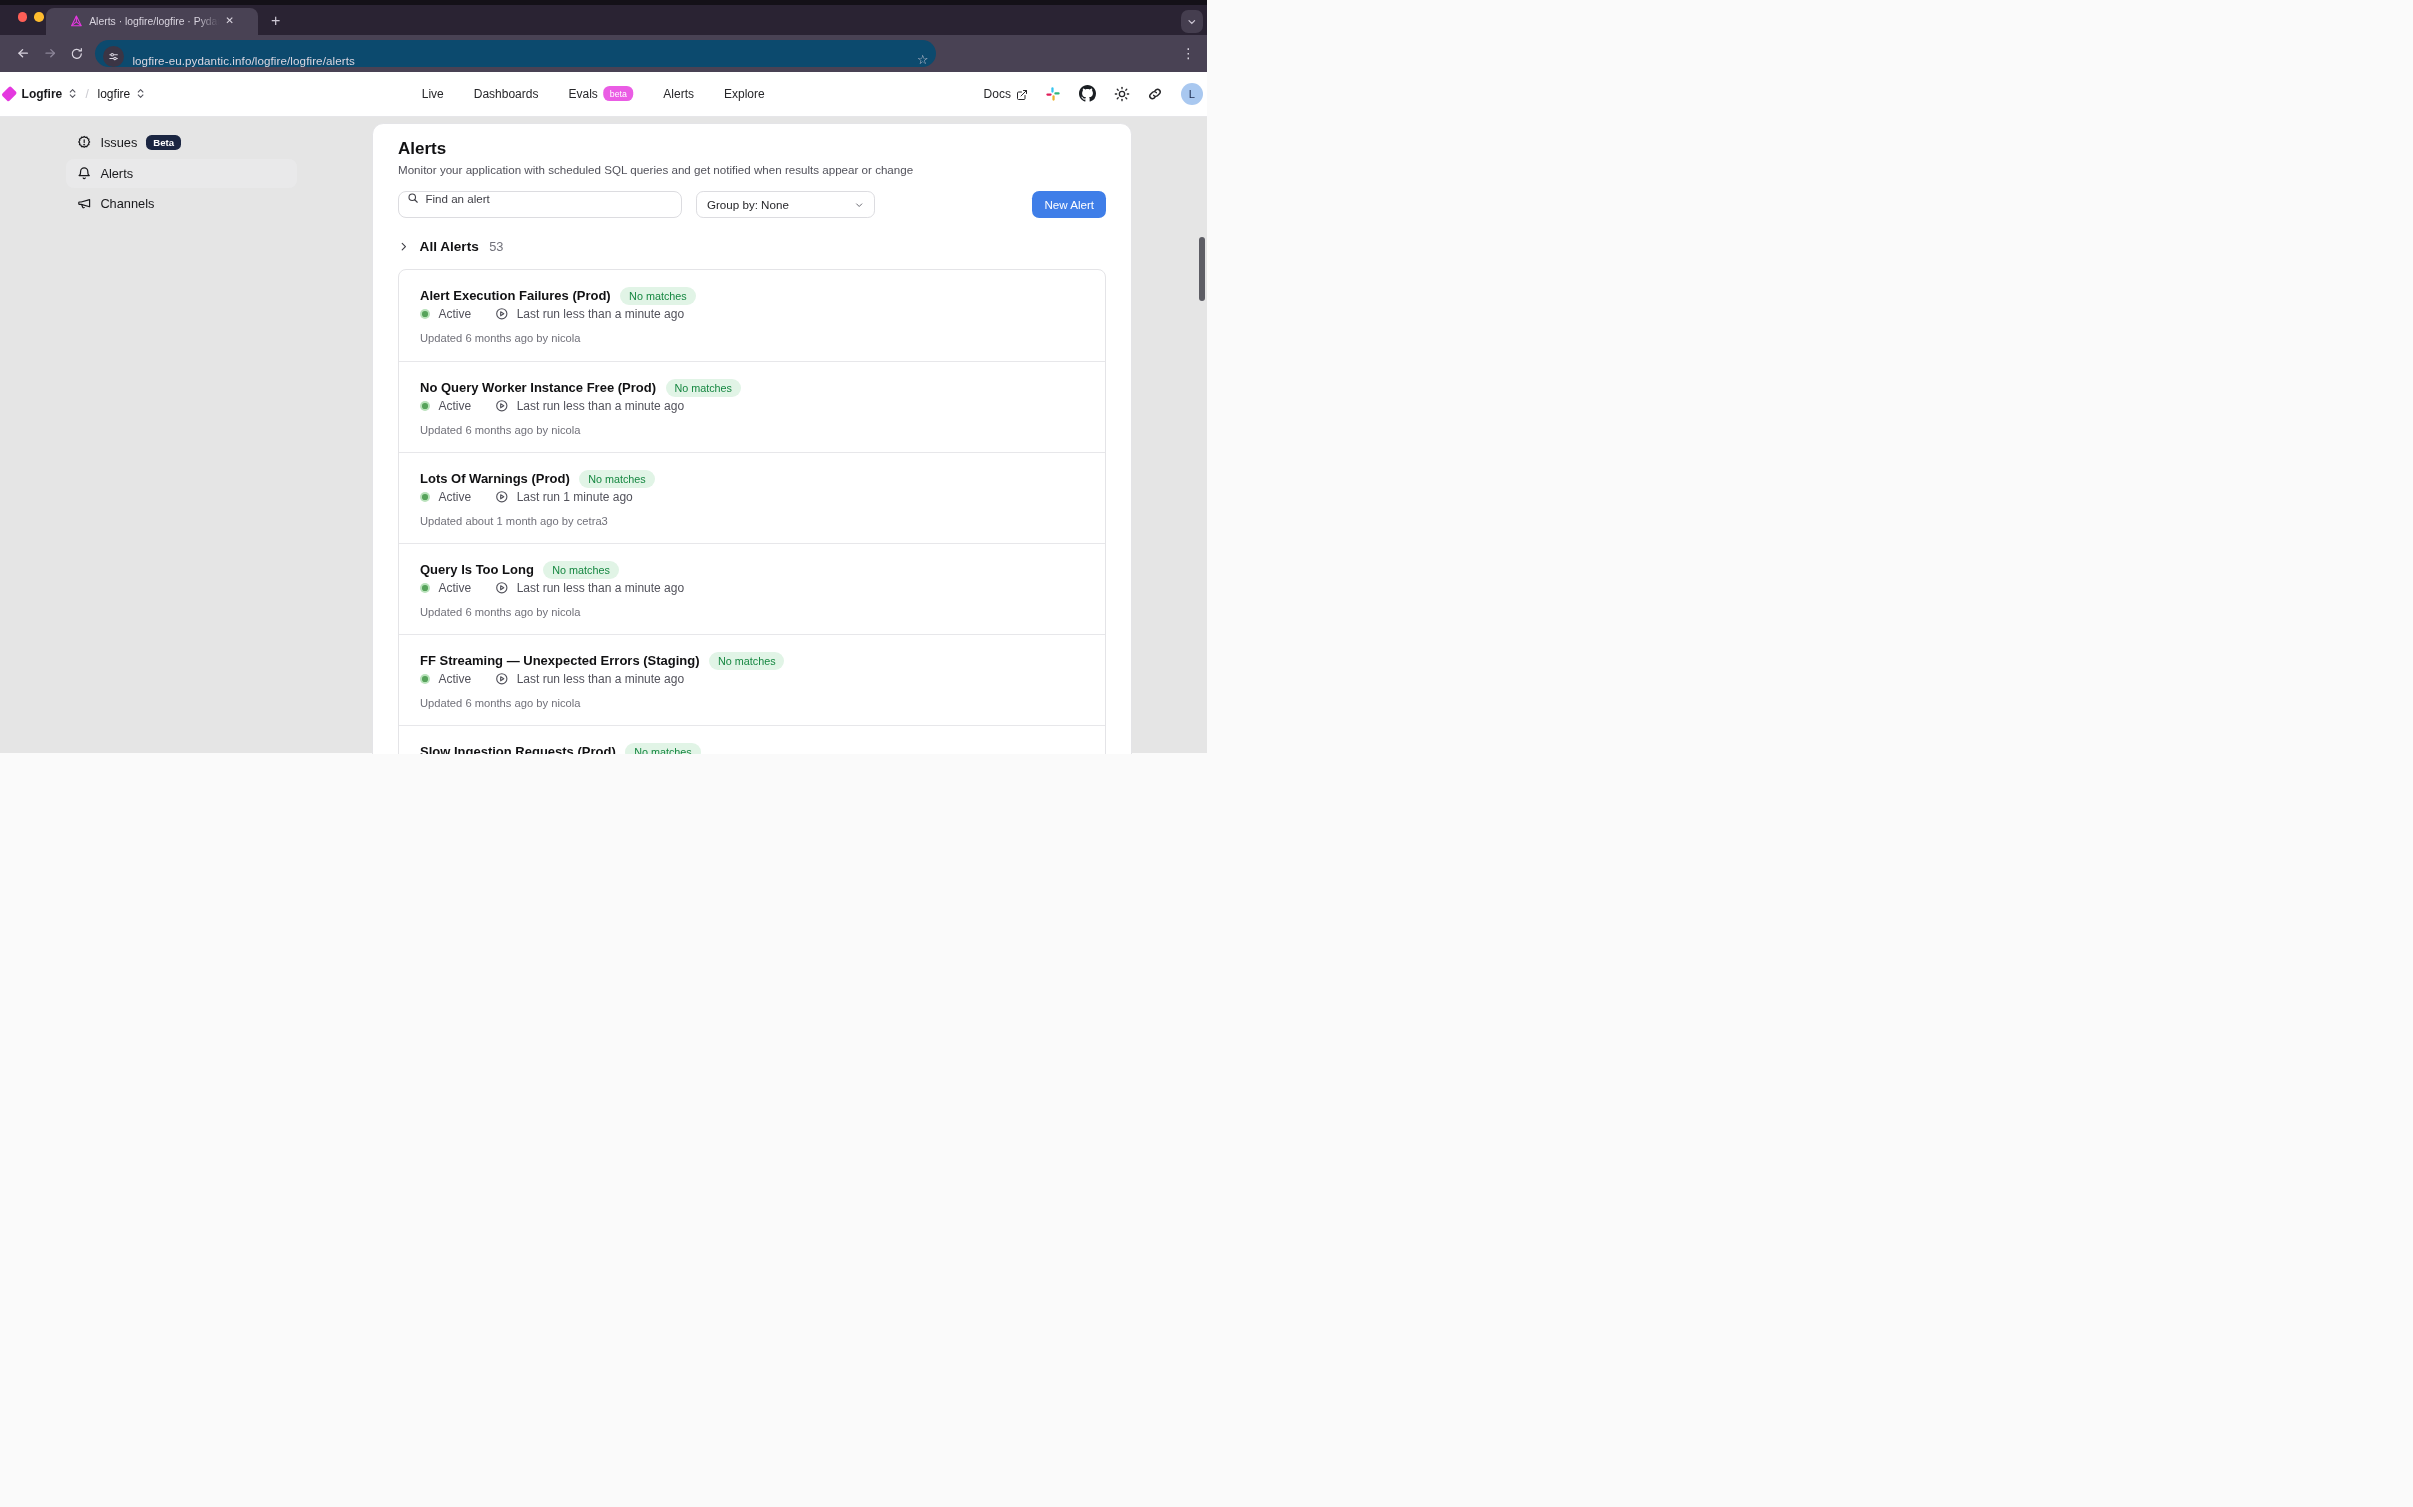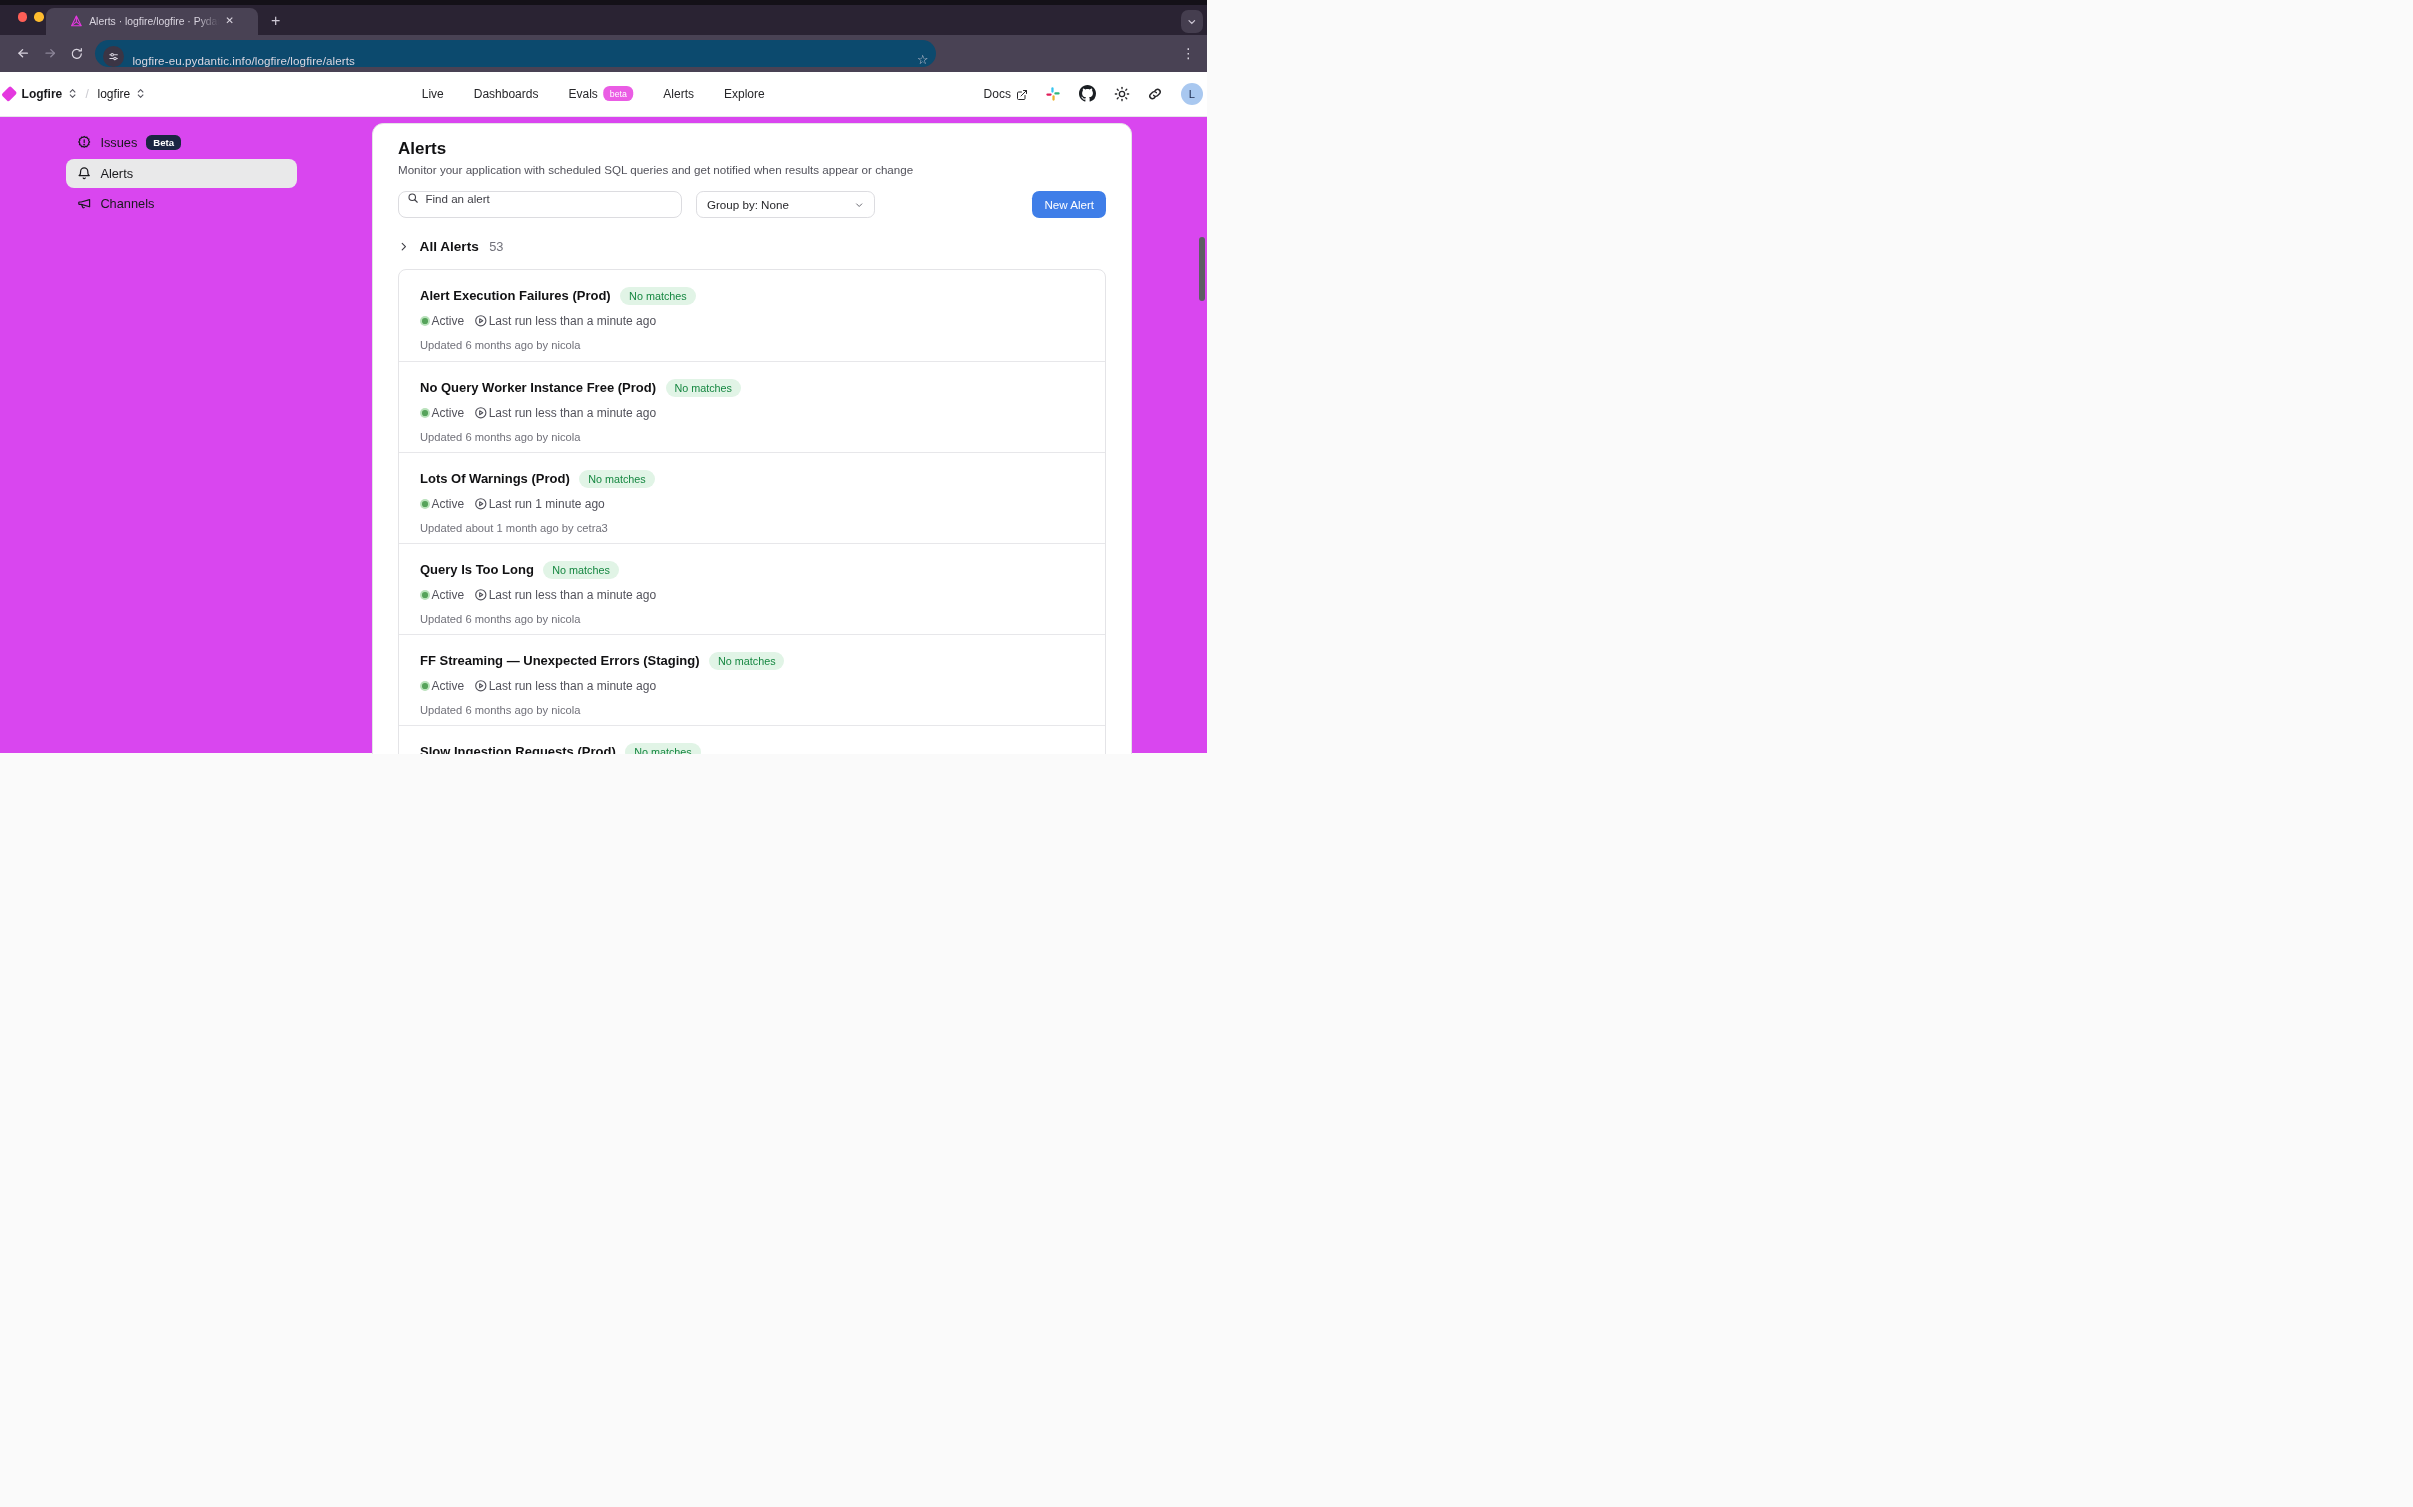--- a/index.html
+++ b/index.html
@@ -43,21 +43,21 @@
   .slash { color:#c9c9cf; font-size:12px; margin:0 1.6px; }
   .appnav { position:absolute; left:50%; transform:translateX(-53%); display:flex; align-items:center; gap:30px; }
   .appnav .nav-item { font-size:12px; color:#27272a; display:flex; align-items:center; gap:5.6px; }
   .beta-pill { background:#ea5ce4; color:#ffffff; font-size:8.8px; padding:2.4px 6.4px; border-radius:6.4px; }
   .hdr-right { margin-left:auto; display:flex; align-items:center; gap:17.6px; }
   .docs { display:flex; align-items:flex-end; gap:4.8px; font-size:12px; color:#27272a; }
   .avatar { width:22.3px; height:22.3px; border-radius:50%; background:#a9c8f0; color:#1d2b4e;
             display:flex; align-items:center; justify-content:center; font-size:11.2px; }
 
   
-  .main { position:relative; height:636px; background:#d946ef;text-decoration:underline; }
+  .main { position:relative; height:636px; background:#e5e5e5;text-decoration:underline; }
   .sidebar { position:absolute; left:66px; top:11.2px; width:231px; }
   .side-item { height:29px; display:flex; align-items:center; gap:8.8px; padding:0 11.2px;
                font-size:12.8px; color:#18181b; border-radius:8px; margin-bottom:1.6px; }
   .side-item.selected { background:#e9e9ea; }
   .side-badge { background:#1b2642; color:#ffffff; font-size:9.6px; font-weight:700;
                 padding:2.4px 7.2px; border-radius:5.6px; }
   .sicon { width:14.4px; height:14.4px; color:#18181b; flex:0 0 auto; }
 
   .card { position:absolute; left:372px; top:6.4px; width:760px; height:654px; background:#ffffff;
           border:0.8px solid #e4e4e7; border-radius:11.2px; padding:14.4px 25px; }
@@ -77,21 +77,21 @@
   .group-row { margin-top:21px; display:flex; align-items:center; gap:10.4px; }
   .group-row .gchev { color:#3f3f46; }
   .group-row .glabel { font-size:13.6px; font-weight:700; color:#111113; }
   .group-row .gcount { font-size:12.8px; color:#71717a; }
   .alert-list { margin-top:14.4px; border:0.8px solid #e4e4e7; border-radius:8px; background:#fff; overflow:hidden; }
   .alert-row { height:91px; padding:17px 21px; }
   .alert-row + .alert-row { border-top:0.8px solid #e7e7ea; }
   .ar-title-line { display:flex; align-items:center; gap:9.6px; }
   .ar-title { font-size:13px; font-weight:700; color:#111113; }
   .match-badge { background:#e1f4e6; color:#168741; font-size:10.8px; padding:3.2px 8.8px; border-radius:797px; }
-  .ar-status { margin-top:9px; display:flex; align-items:center; gap:1px; font-size:12px; color:#52525b; }
+  .ar-status { margin-top:2px; display:flex; align-items:center; gap:8px; font-size:12px; color:#52525b; }
   .dot { width:10.4px; height:10.4px; border-radius:50%; background:#b9e2bb; position:relative; }
   .dot::after { content:""; position:absolute; inset:2.4px; border-radius:50%; background:#56a35b; }
   .ar-status .gap { width:8px; }
   .ar-meta { margin-top:11.2px; font-size:11.2px; color:#71717a; }
 
   .scroll-thumb { position:absolute; right:2.4px; top:120px; width:5.6px; height:64px;
                   border-radius:3.2px; background:#5d5d64; }
   svg { display:block; }
 </style>
 </head>

